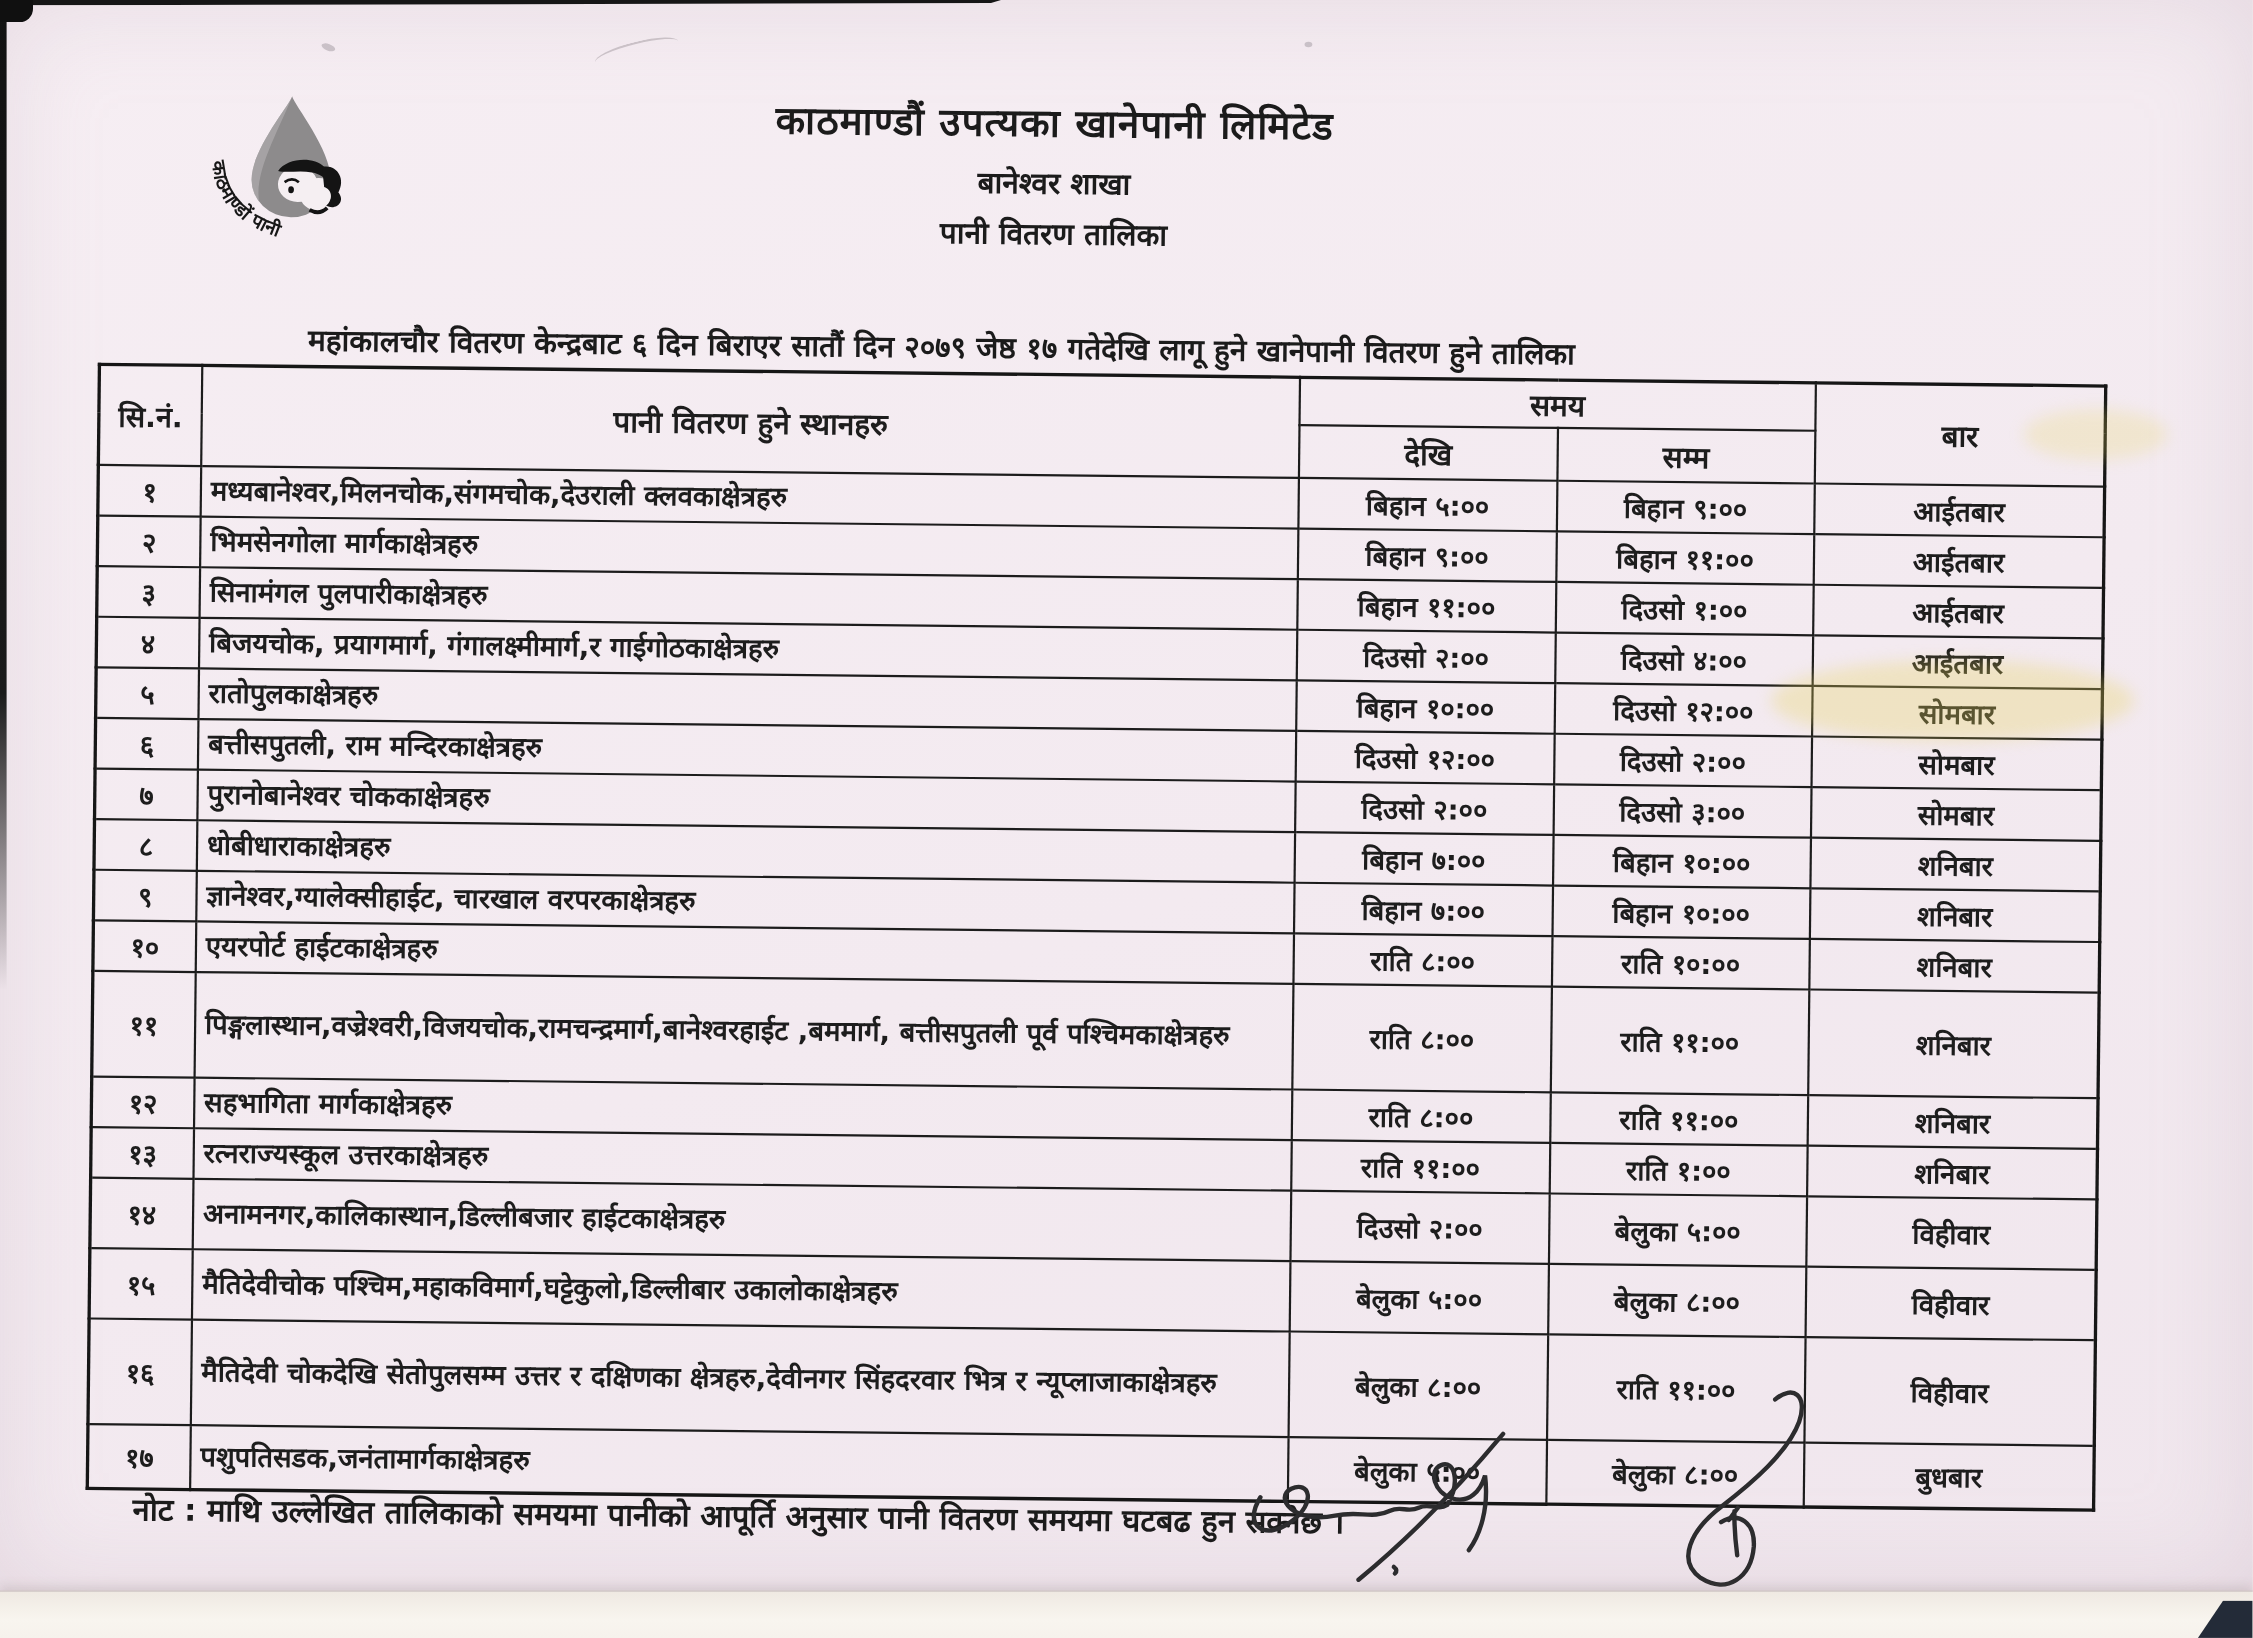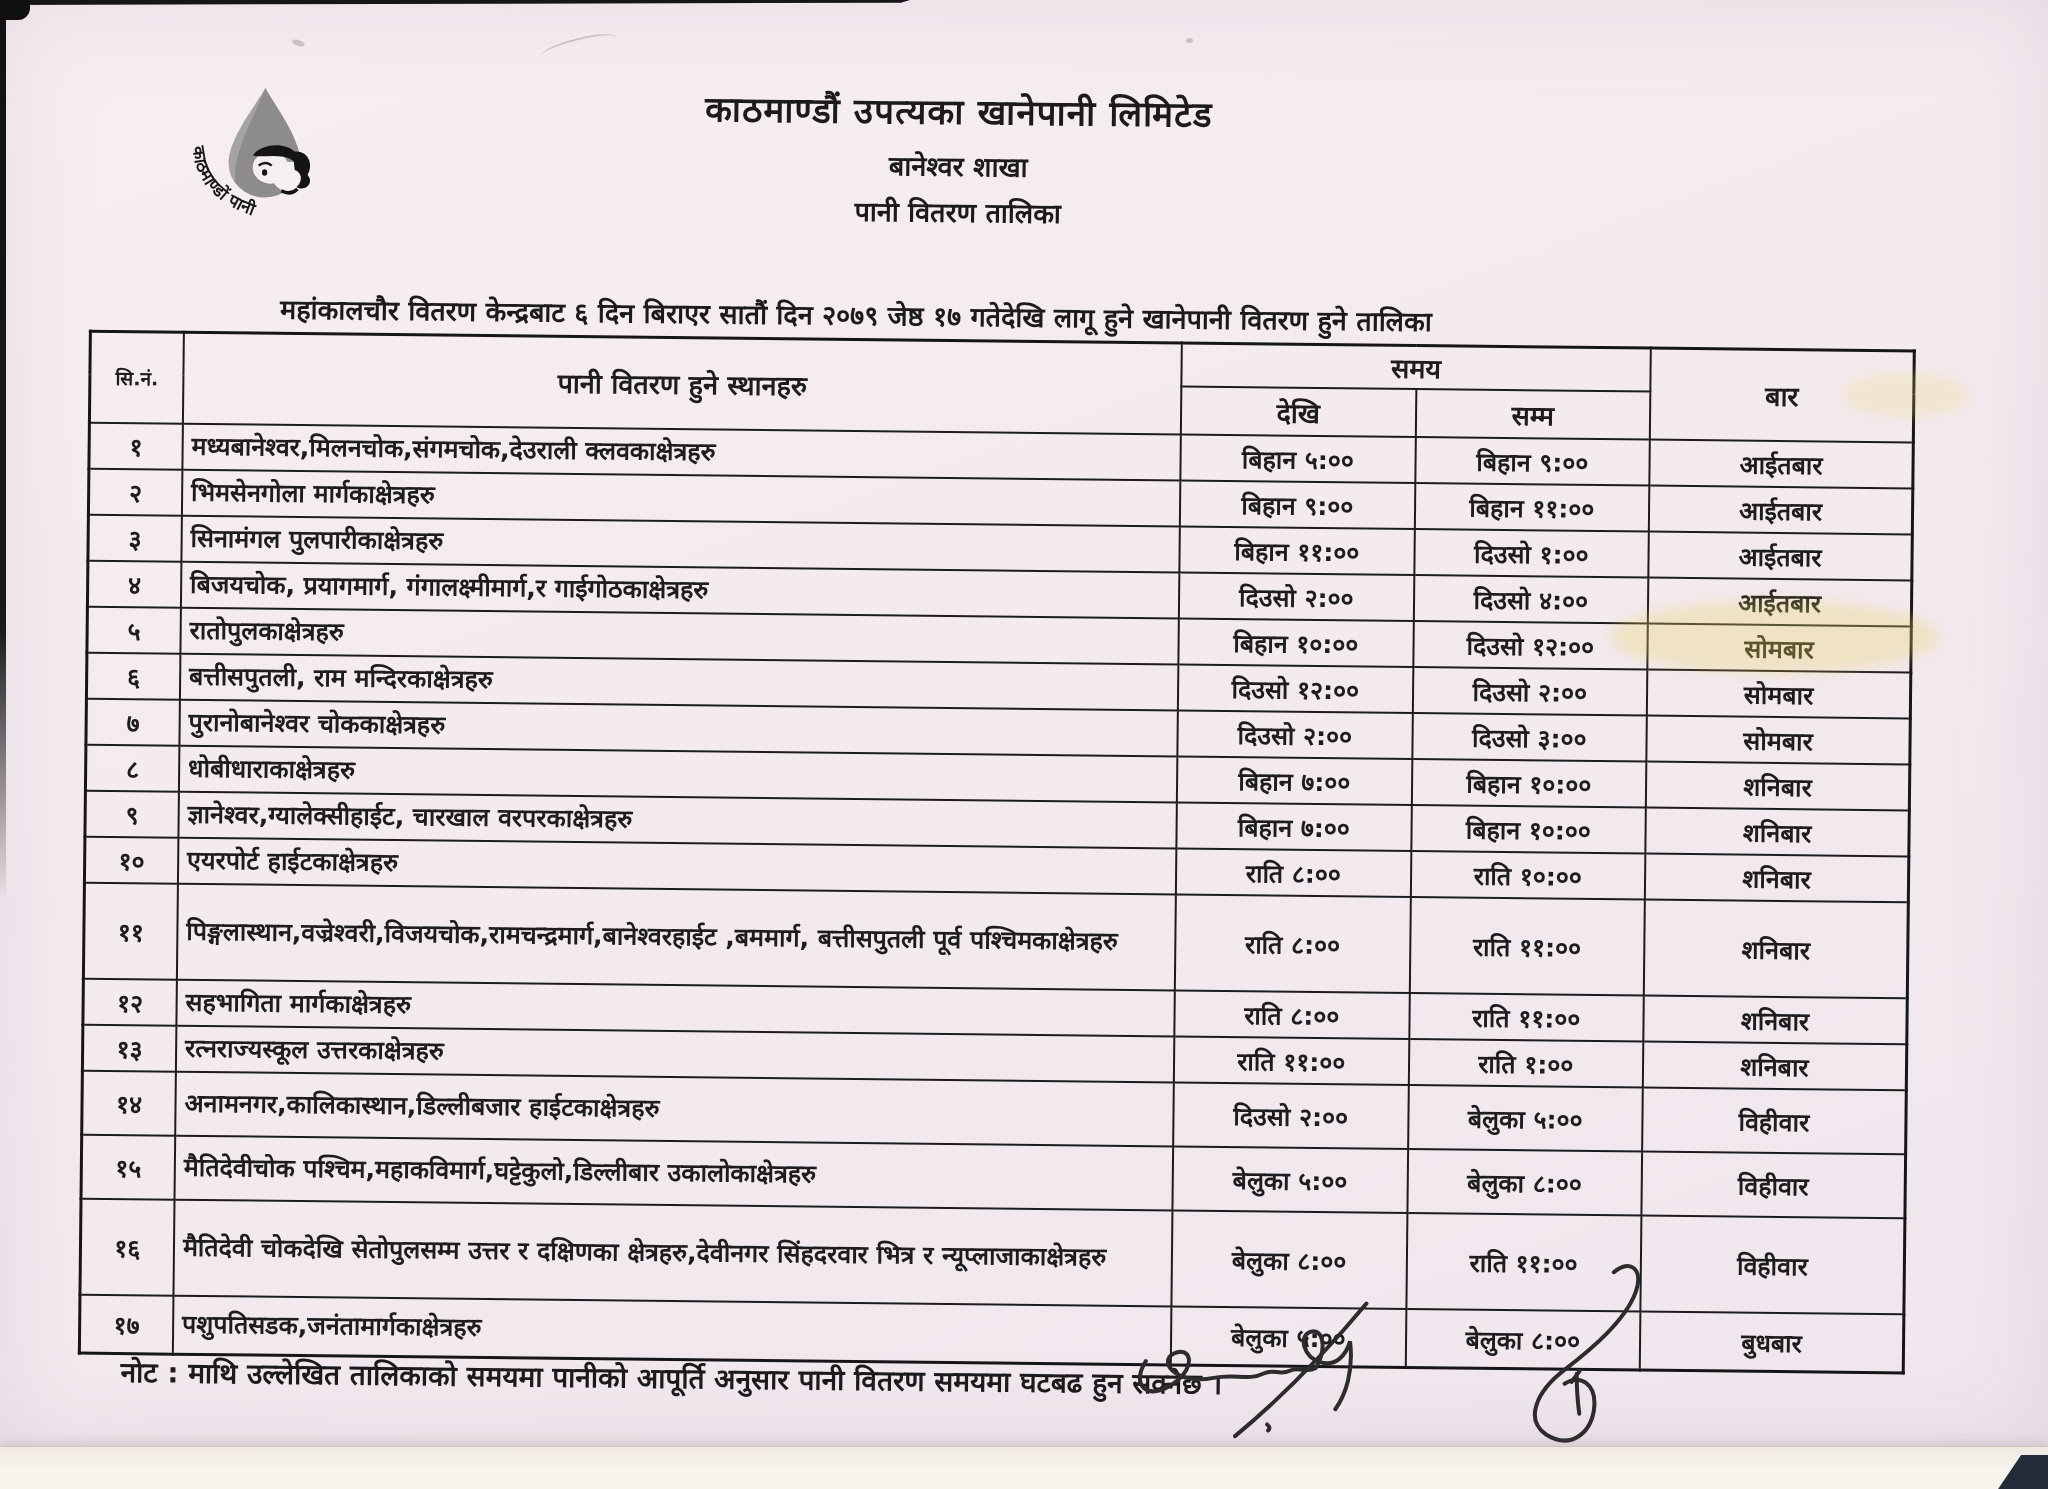--- a/index.html
+++ b/index.html
@@ -56,21 +56,21 @@
     position:absolute;left:90px;top:330px;width:1827px;
     border-collapse:collapse;table-layout:fixed;
     background:transparent;
   }
   table.sched th,table.sched td{
     border:2px solid #1c1c1c;
     font-weight:bold;color:#1d1d1d;
     padding:2px 8px;
   }
   table.sched{border:3px solid #161616;}
-  th.h-sn{width:75px;font-size:19px;}
+  th.h-sn{width:75px;font-size:26px;}
   th.h-place{width:980px;font-size:27px;}
   th.h-time{height:34px;font-size:27px;}
   th.h-from{width:253px;height:42px;font-size:27px;}
   th.h-to{width:274px;font-size:27px;}
   th.h-day{width:245px;font-size:27px;}
   tbody td{font-size:25px;}
   tbody tr{height:46px;}
   tbody tr:nth-child(11){height:96px;}
   tbody tr:nth-child(14){height:64px;}
   tbody tr:nth-child(15){height:64px;}

